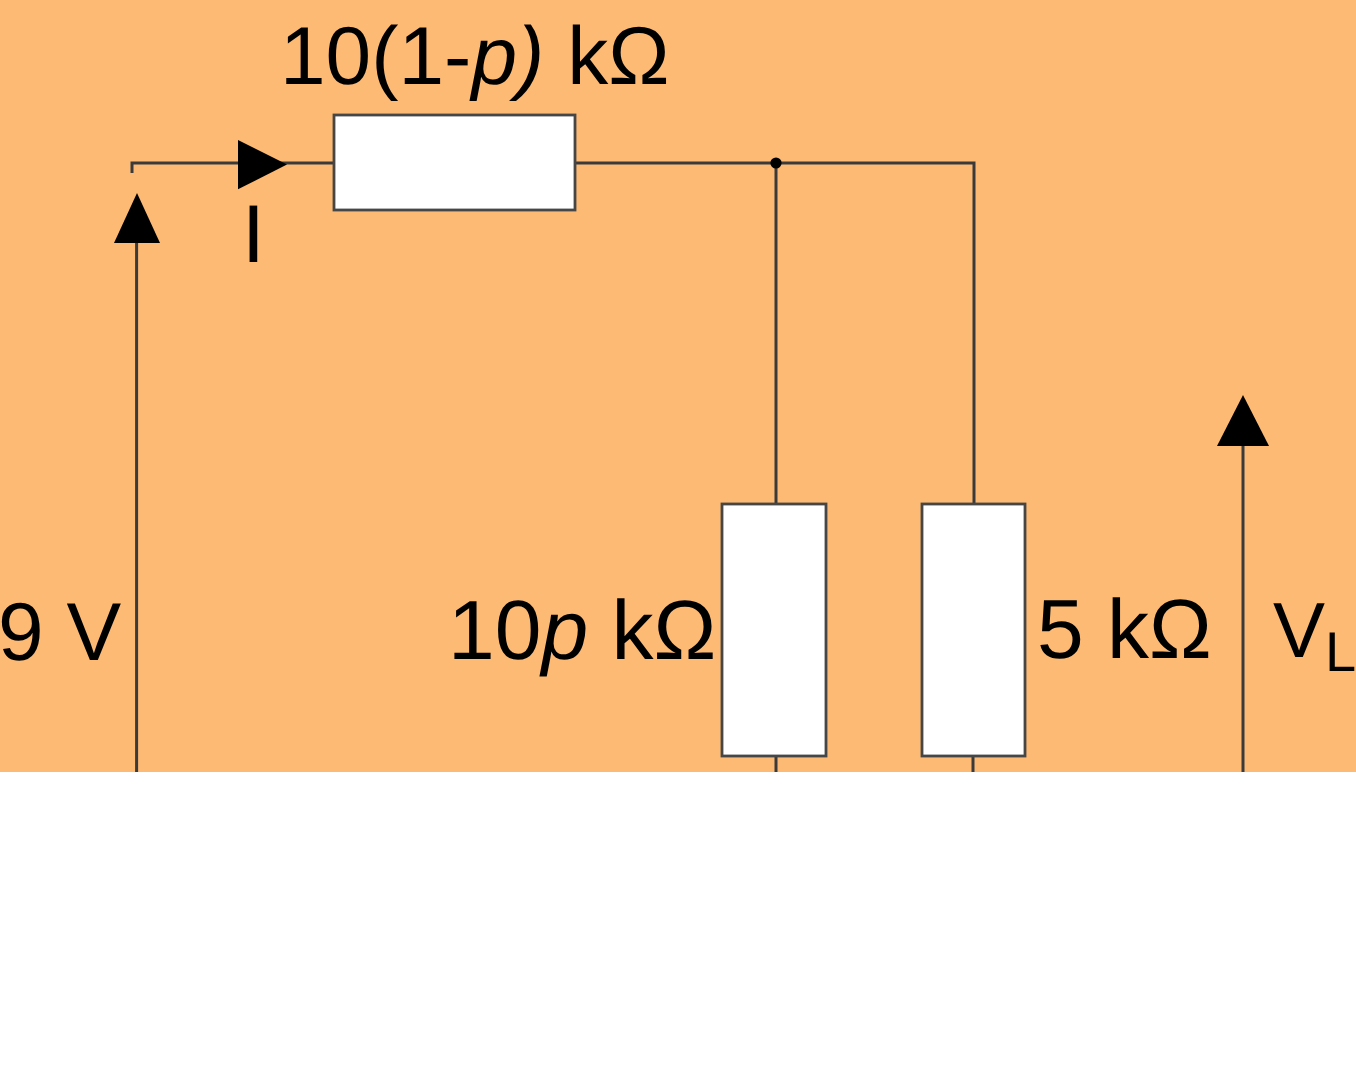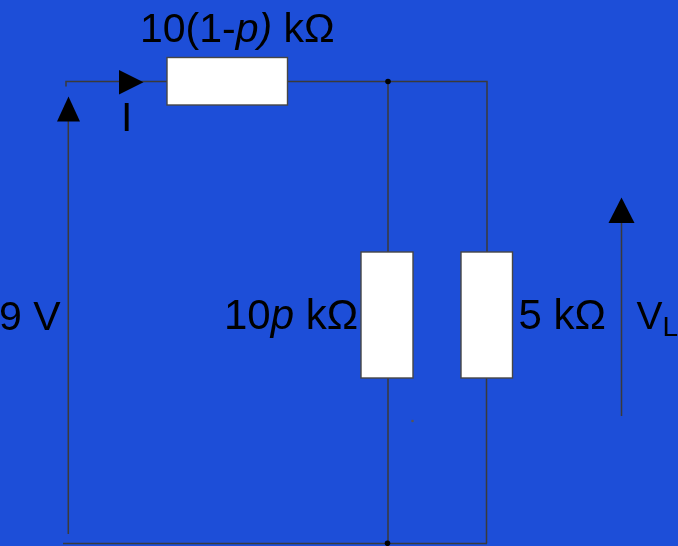--- a/index.html
+++ b/index.html
@@ -1,16 +1,16 @@
 <!DOCTYPE html>
 <html><head>
 <meta charset="utf-8">
 <style>
   html,body{margin:0;padding:0;background:#ffffff;}
-  #page{position:relative;width:678px;height:546px;background:#1d4ed8;overflow:hidden;}
+  #page{position:relative;width:678px;height:386px;background:#fdba74;overflow:hidden;}
   svg{position:absolute;left:0;top:0;}
   text{font-family:"Liberation Sans",sans-serif;fill:#000000;}
 </style>
 </head>
 <body>
 <div id="page">
 <svg width="678" height="546" viewBox="0 0 678 546">
 
   <g stroke="#3a3a3a" stroke-width="1.5" fill="none">
     <path d="M66,86.5 L66,81.5 L487,81.5 L487,252"></path>

